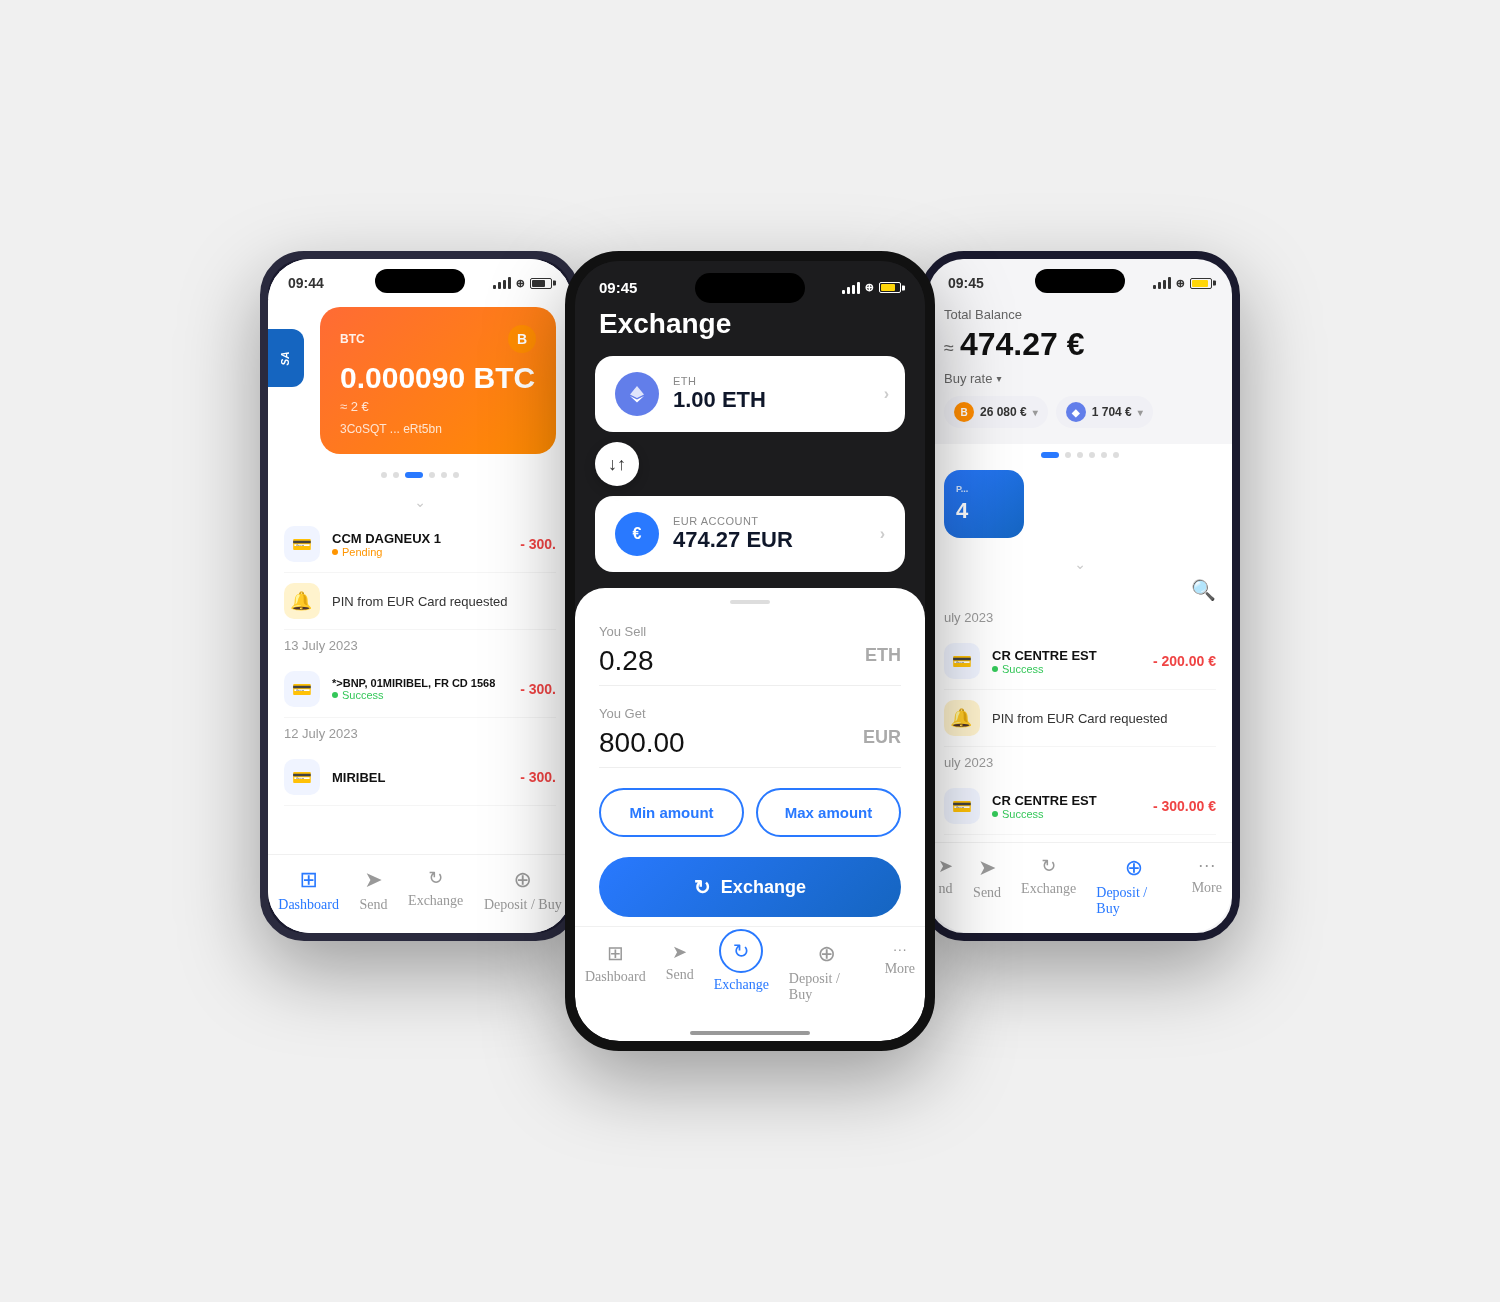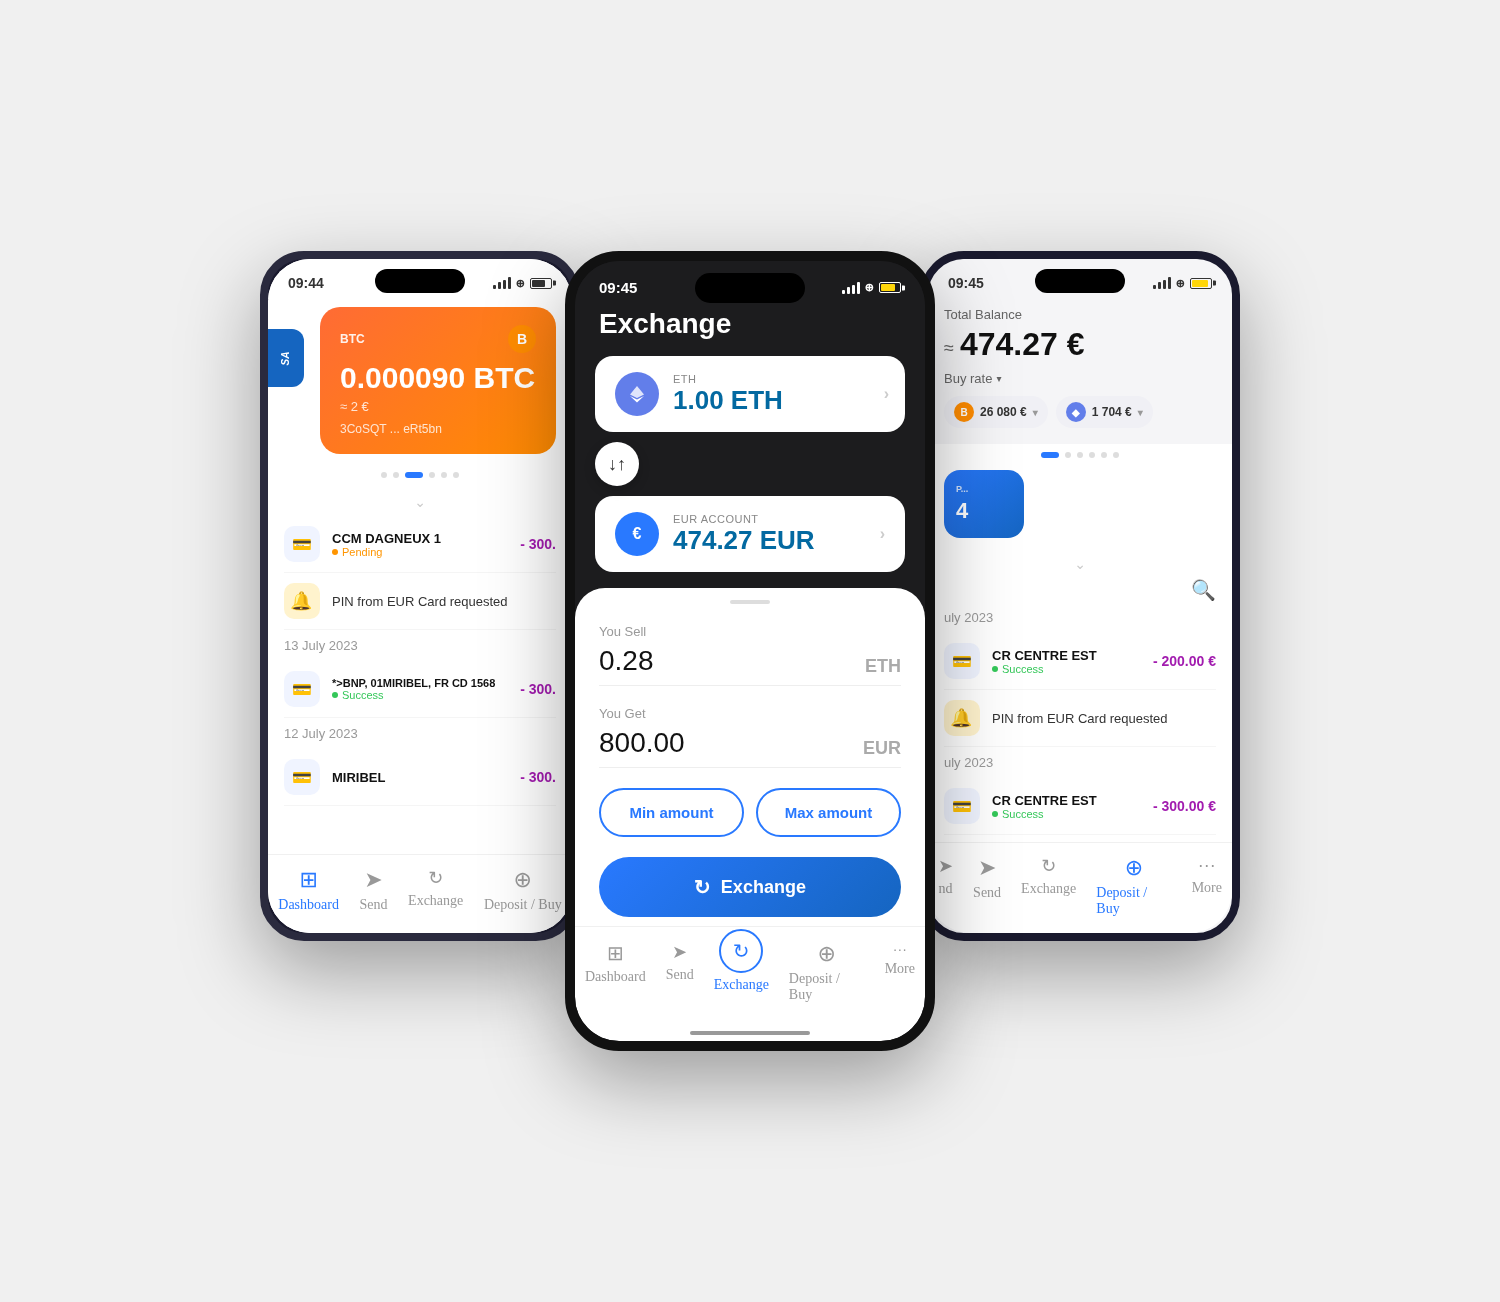--- a/index.html
+++ b/index.html
@@ -211,23 +211,23 @@
 
     .currency-info .label {
       font-size: 11px;
       color: #888;
       font-weight: 500;
       text-transform: uppercase;
       letter-spacing: 0.5px;
     }
 
     .currency-info .value {
-      font-size: 26px;
+      font-size: 22px;
       font-weight: 700;
-      color: #0369a1;
+      color: #0f172a;
       text-align: center;
     }
 
     .chevron-right {
       color: #ccc;
       font-size: 16px;
       font-weight: 600;
     }
 
     .swap-btn {
@@ -268,21 +268,21 @@
     .input-label {
       font-size: 13px;
       color: #999;
       font-weight: 400;
       margin-bottom: 6px;
     }
 
     .input-row {
       display: flex;
       justify-content: space-between;
-      align-items: flex-end;
+      align-items: flex-start;
       border-bottom: 1.5px solid #eee;
       padding-bottom: 8px;
     }
 
     .input-currency {
       font-size: 18px;
       font-weight: 600;
       color: #aaa;
     }
 
@@ -510,21 +510,21 @@
       height: 6px;
       border-radius: 50%;
     }
 
     .status-pending { background: #FF9500; }
     .status-success { background: #34C759; }
 
     .tx-amount {
       font-size: 14px;
       font-weight: 600;
-      color: #a21caf;
+      color: #ef4444;
     }
 
     
     .notification-item {
       display: flex;
       align-items: center;
       gap: 12px;
       padding: 10px 0;
       border-bottom: 1px solid #f5f5f5;
     }

